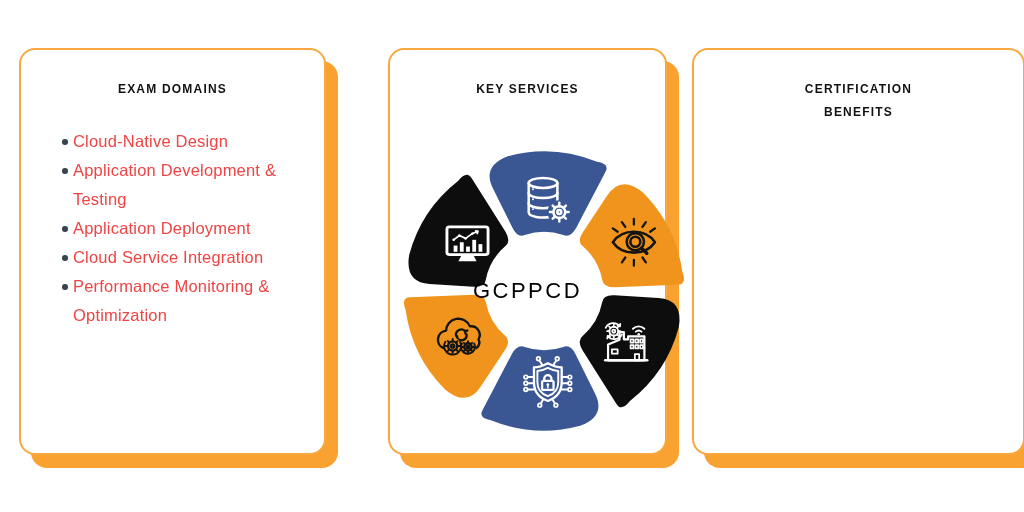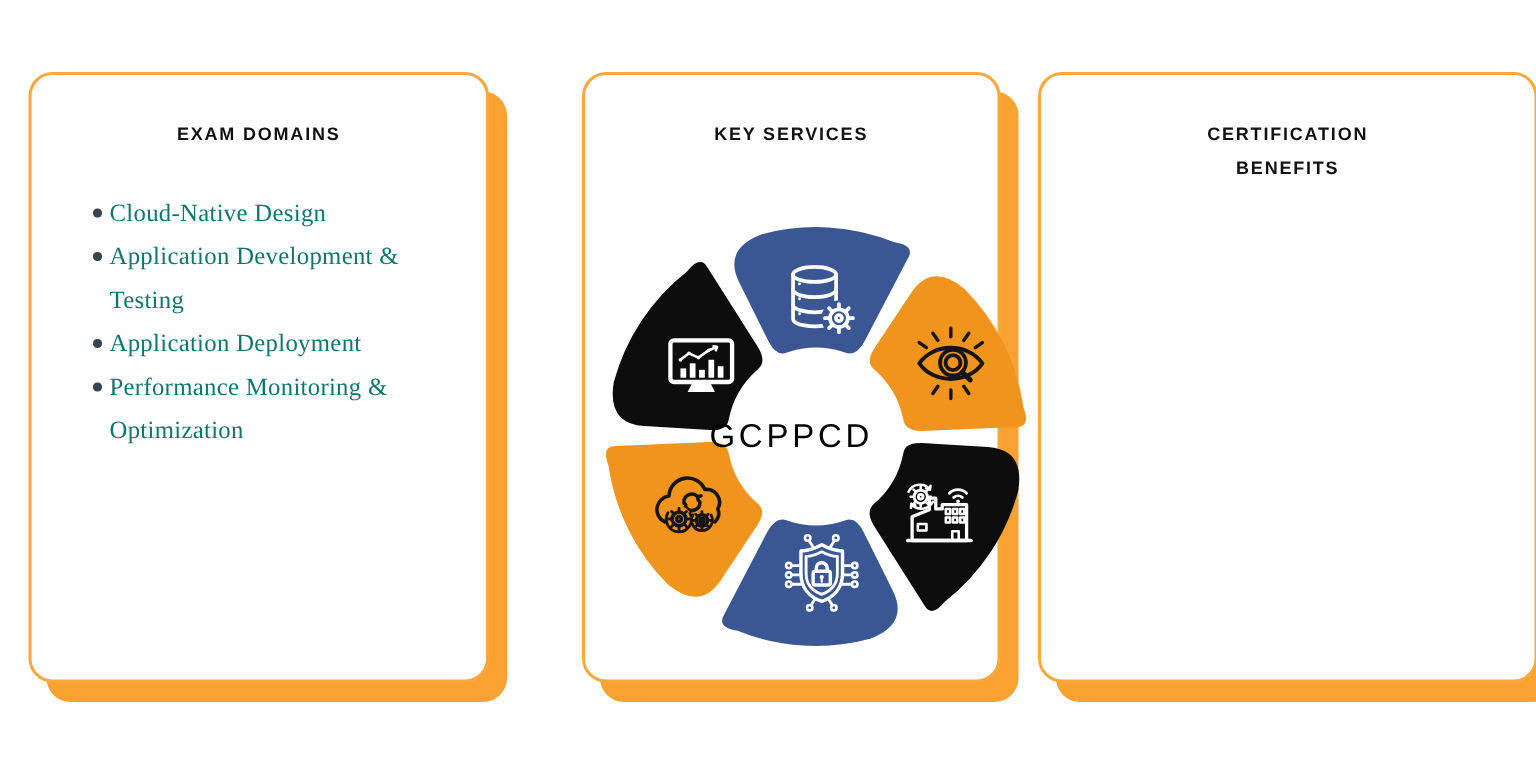--- a/index.html
+++ b/index.html
@@ -21,21 +21,21 @@
     text-align:center;font-size:12px;line-height:23px;font-weight:700;
     letter-spacing:1.2px;color:#121212;white-space:pre-line;
   }
   .bullet-list{
     list-style:none;margin:0;padding:0;
     position:absolute;top:77px;left:41px;right:12px;
   }
   .bullet-list li{
     position:relative;padding-left:11px;
     font-size:16.5px;line-height:29px;letter-spacing:0.2px;
-    color:#0f766e;white-space:pre-line;font-family:Liberation Serif, serif;
+    color:#ef4444;white-space:pre-line;
   }
   .bullet-list li::before{
     content:"";position:absolute;left:0;top:12px;
     width:5.5px;height:5.5px;border-radius:50%;background:#36454F;
   }
   .wheel{position:absolute;left:1px;top:88px;}
   .center-label{
     position:absolute;left:0;right:0;top:227px;text-align:center;
     font-size:22px;line-height:28px;font-weight:500;
     letter-spacing:2.5px;color:#000000;
@@ -46,20 +46,21 @@
 
 <div>
 
   <section class="card card-left">
     <h2 class="card-title">EXAM DOMAINS</h2>
     <ul class="bullet-list">
       <li>Cloud-Native Design</li>
       <li>Application Development &amp;
 Testing</li>
       <li>Application Deployment</li>
+      <li>Cloud Service Integration</li>
       <li>Performance Monitoring &amp;
 Optimization</li>
     </ul>
   </section>
 
   <section class="card card-middle">
     <h2 class="card-title">KEY SERVICES</h2>
 
     <svg class="wheel" width="306" height="306" viewBox="-160 -160 320 320">
 

